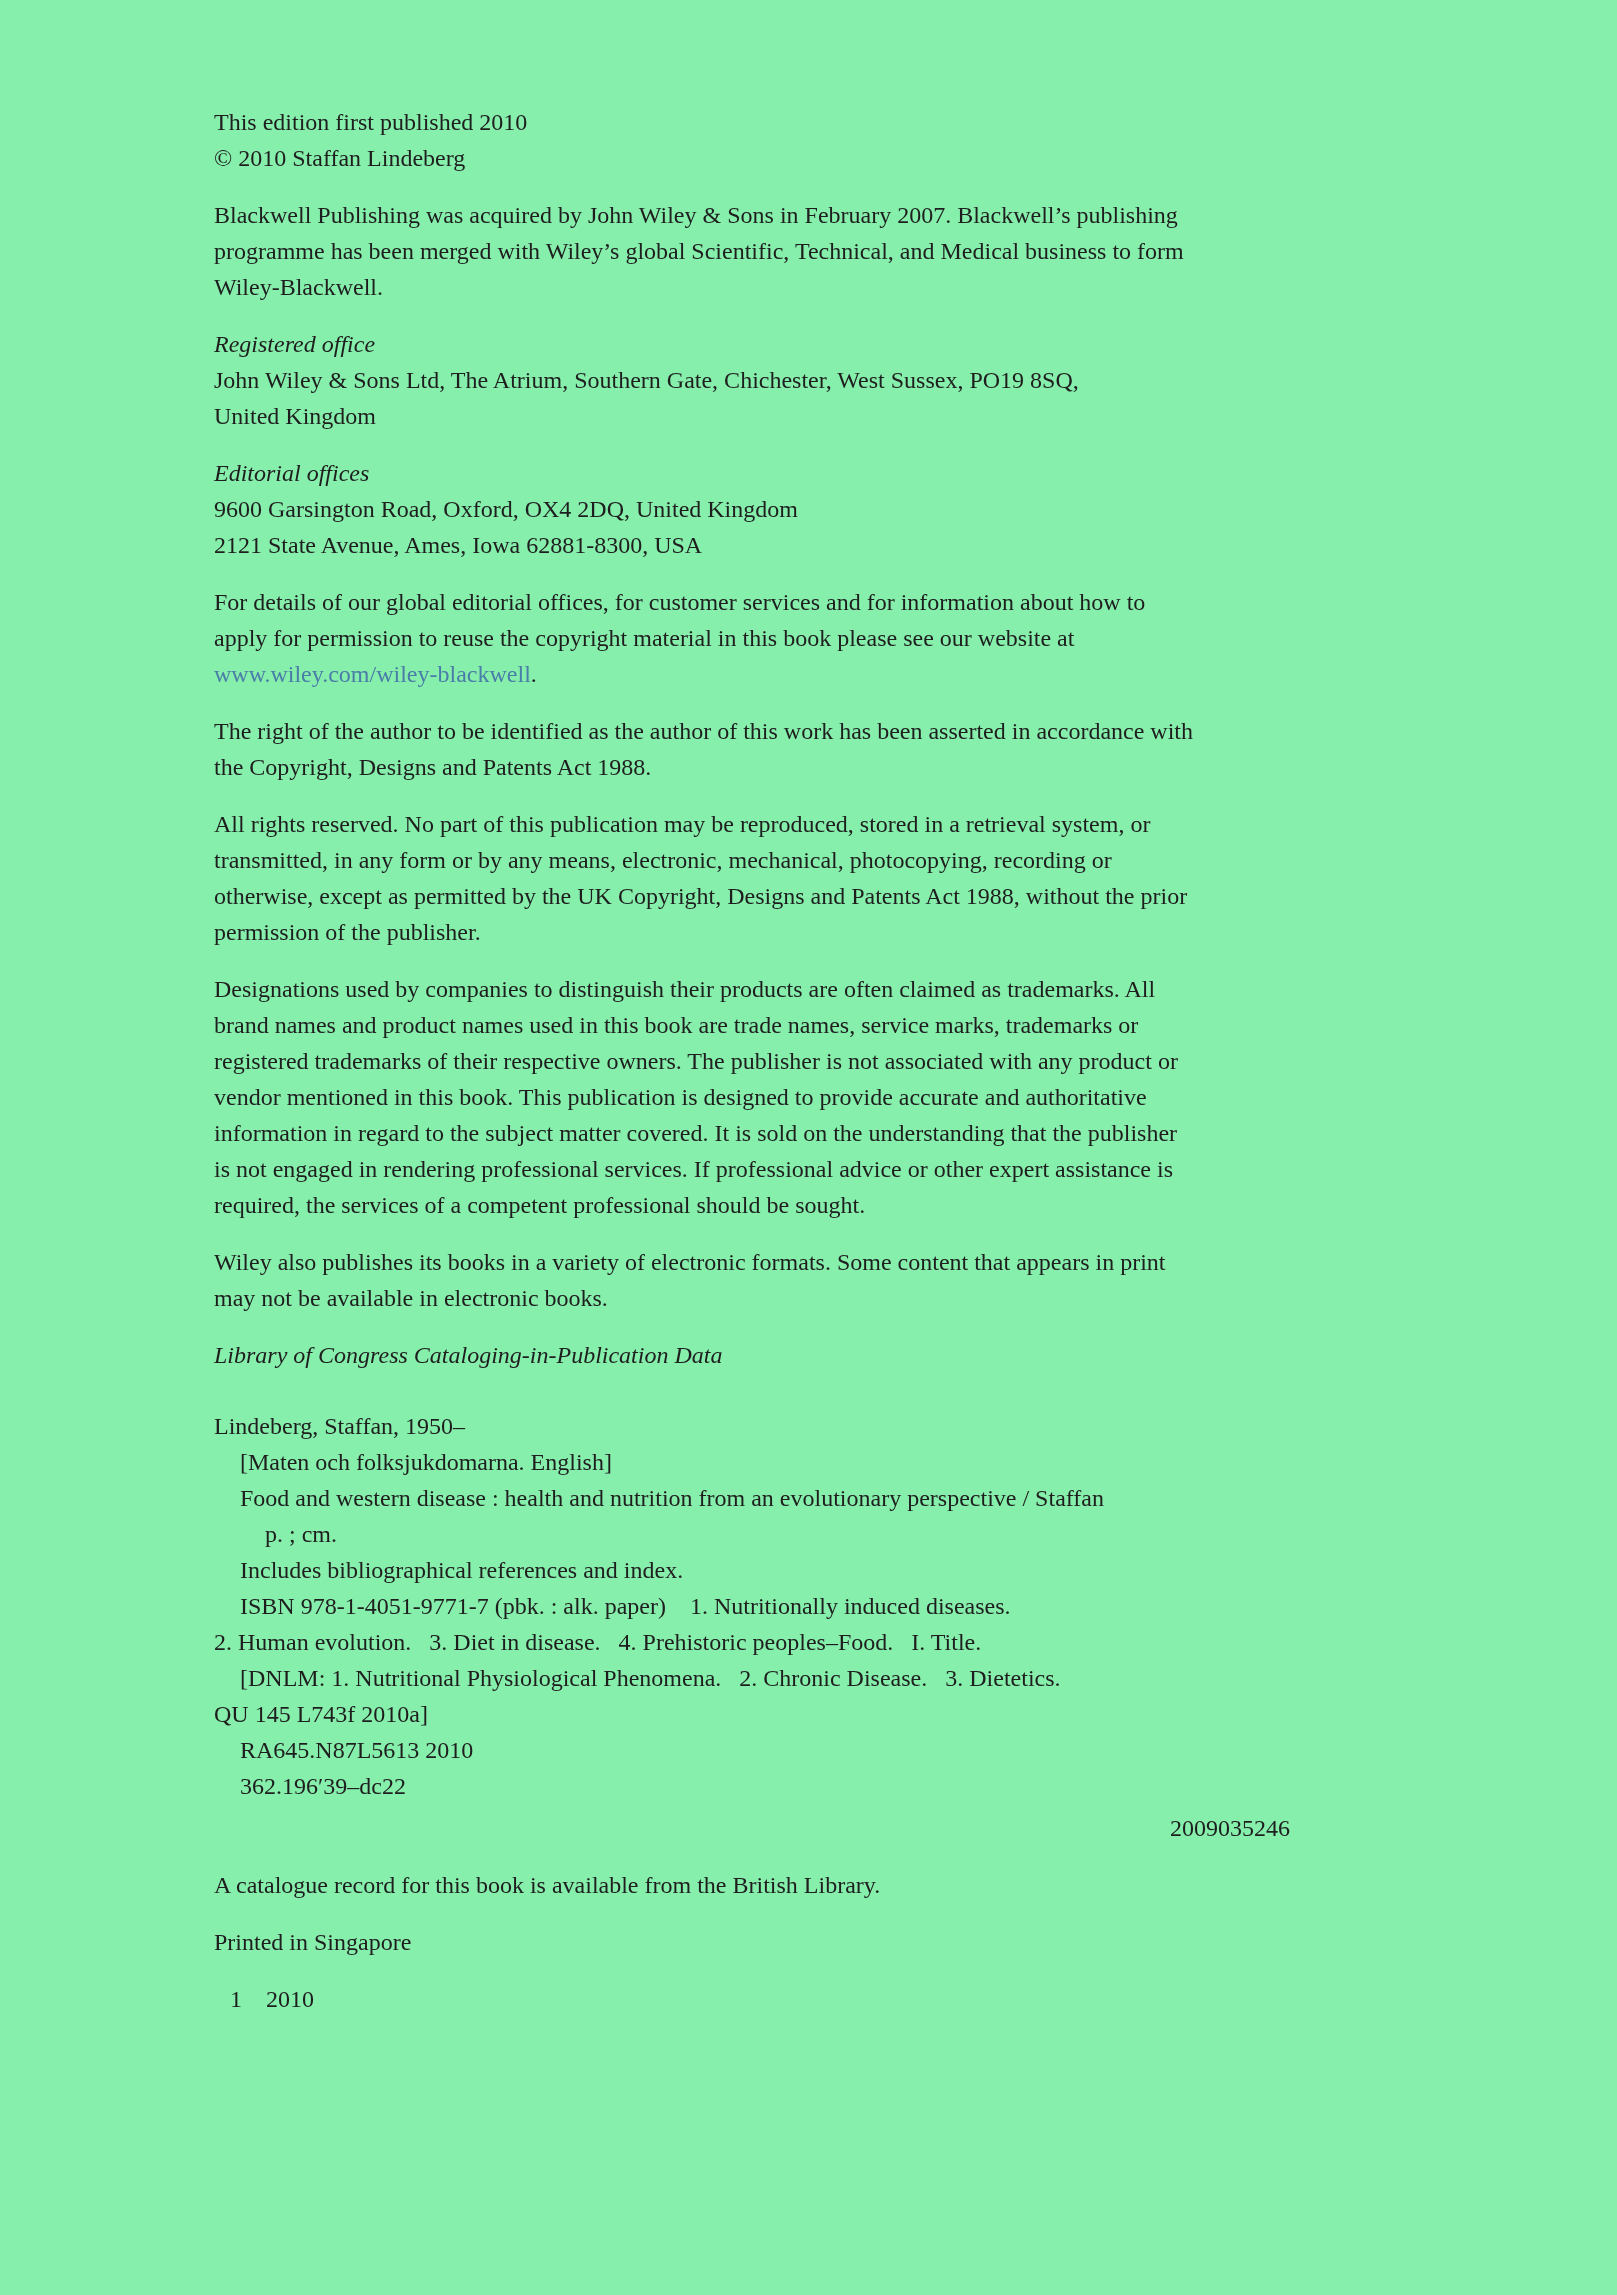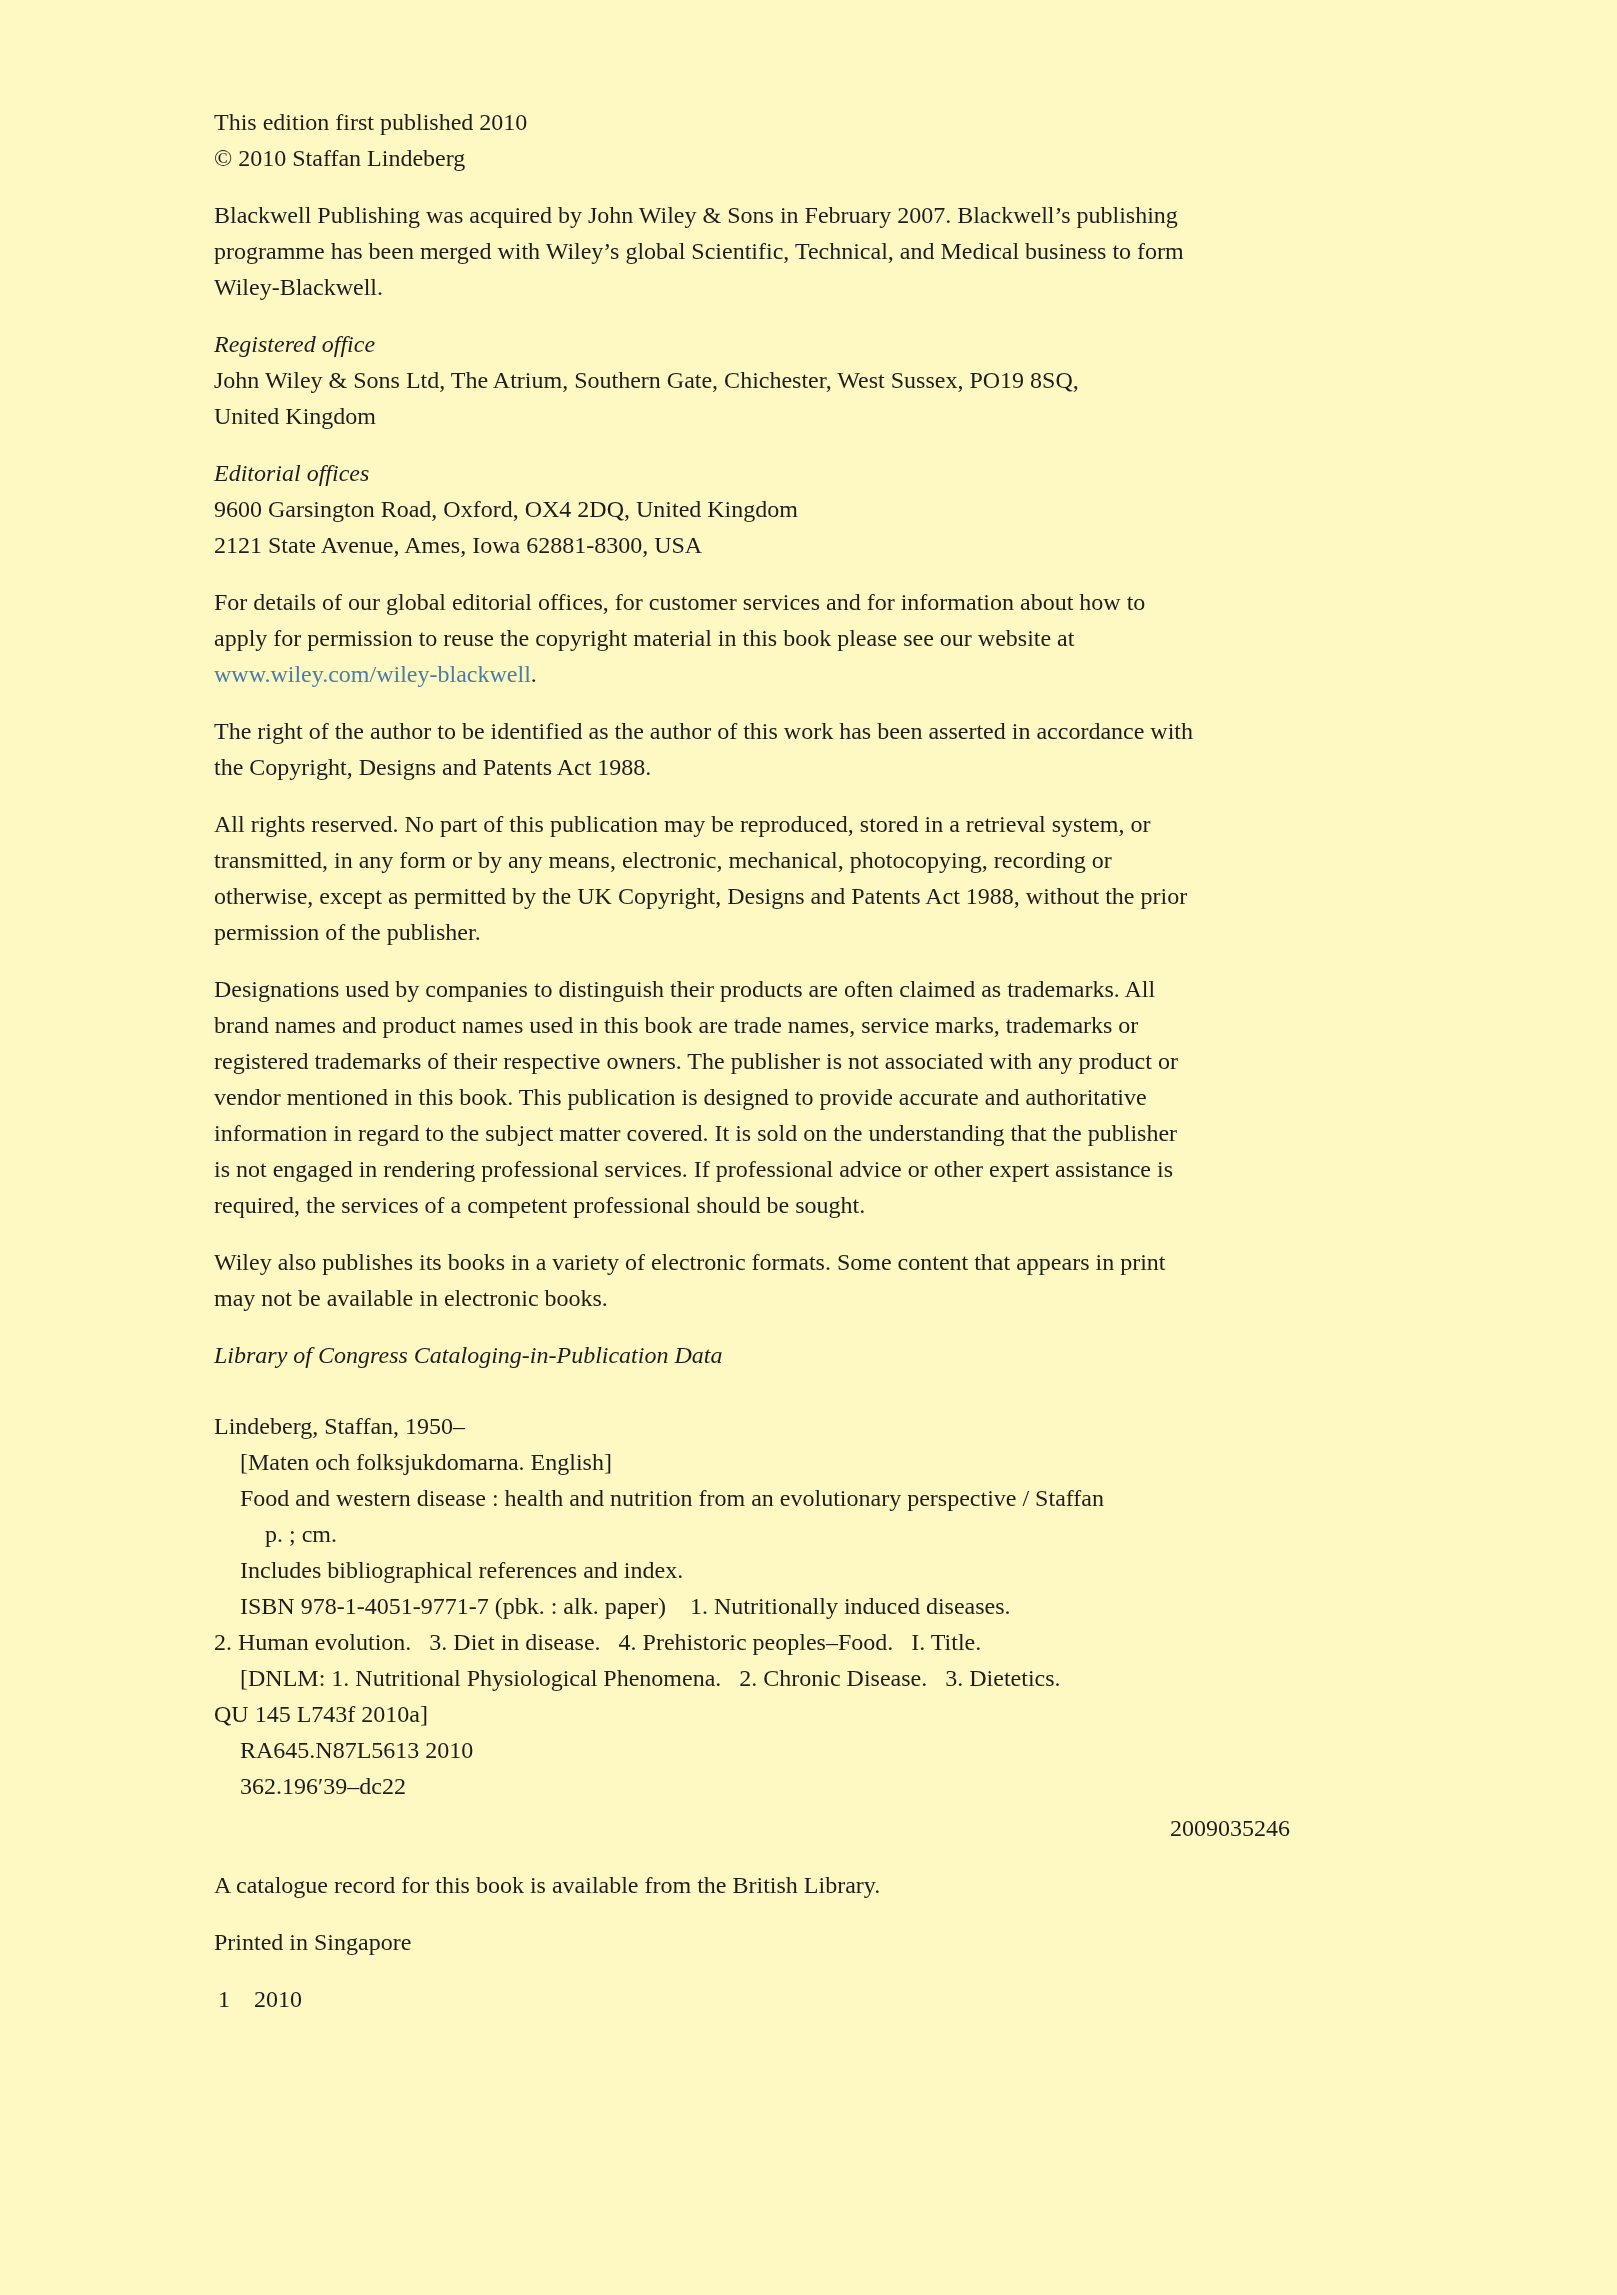--- a/index.html
+++ b/index.html
@@ -8,32 +8,32 @@
     height: 2295px;
     background: #ffffff;
     font-family: "Liberation Serif", "DejaVu Serif", serif;
     color: #1e1e1e;
     overflow: hidden;
   }
   .page {
     position: relative;
     width: 1618px;
     height: 2295px;
-    background: #fef9c3;
+    background: #86efac;
   }
   .content {
     position: absolute;
     top: 104px;
     left: 214px;
     width: 1188px;
     font-size: 24px;
     line-height: 36px;
   }
   .block { margin: 0 0 21px 0; }
-  .block-last { margin: 4px; }
+  .block-last { margin: 16px; }
   .preline { white-space: pre-line; }
   .prewrap { white-space: pre-wrap; }
   .line { white-space: pre-wrap; }
   .italic { font-style: italic; }
   .gap-large { margin-bottom: 35px; }
   a.link {
     color: #4a7da8;
     text-decoration: none;
     cursor: pointer;
   }

